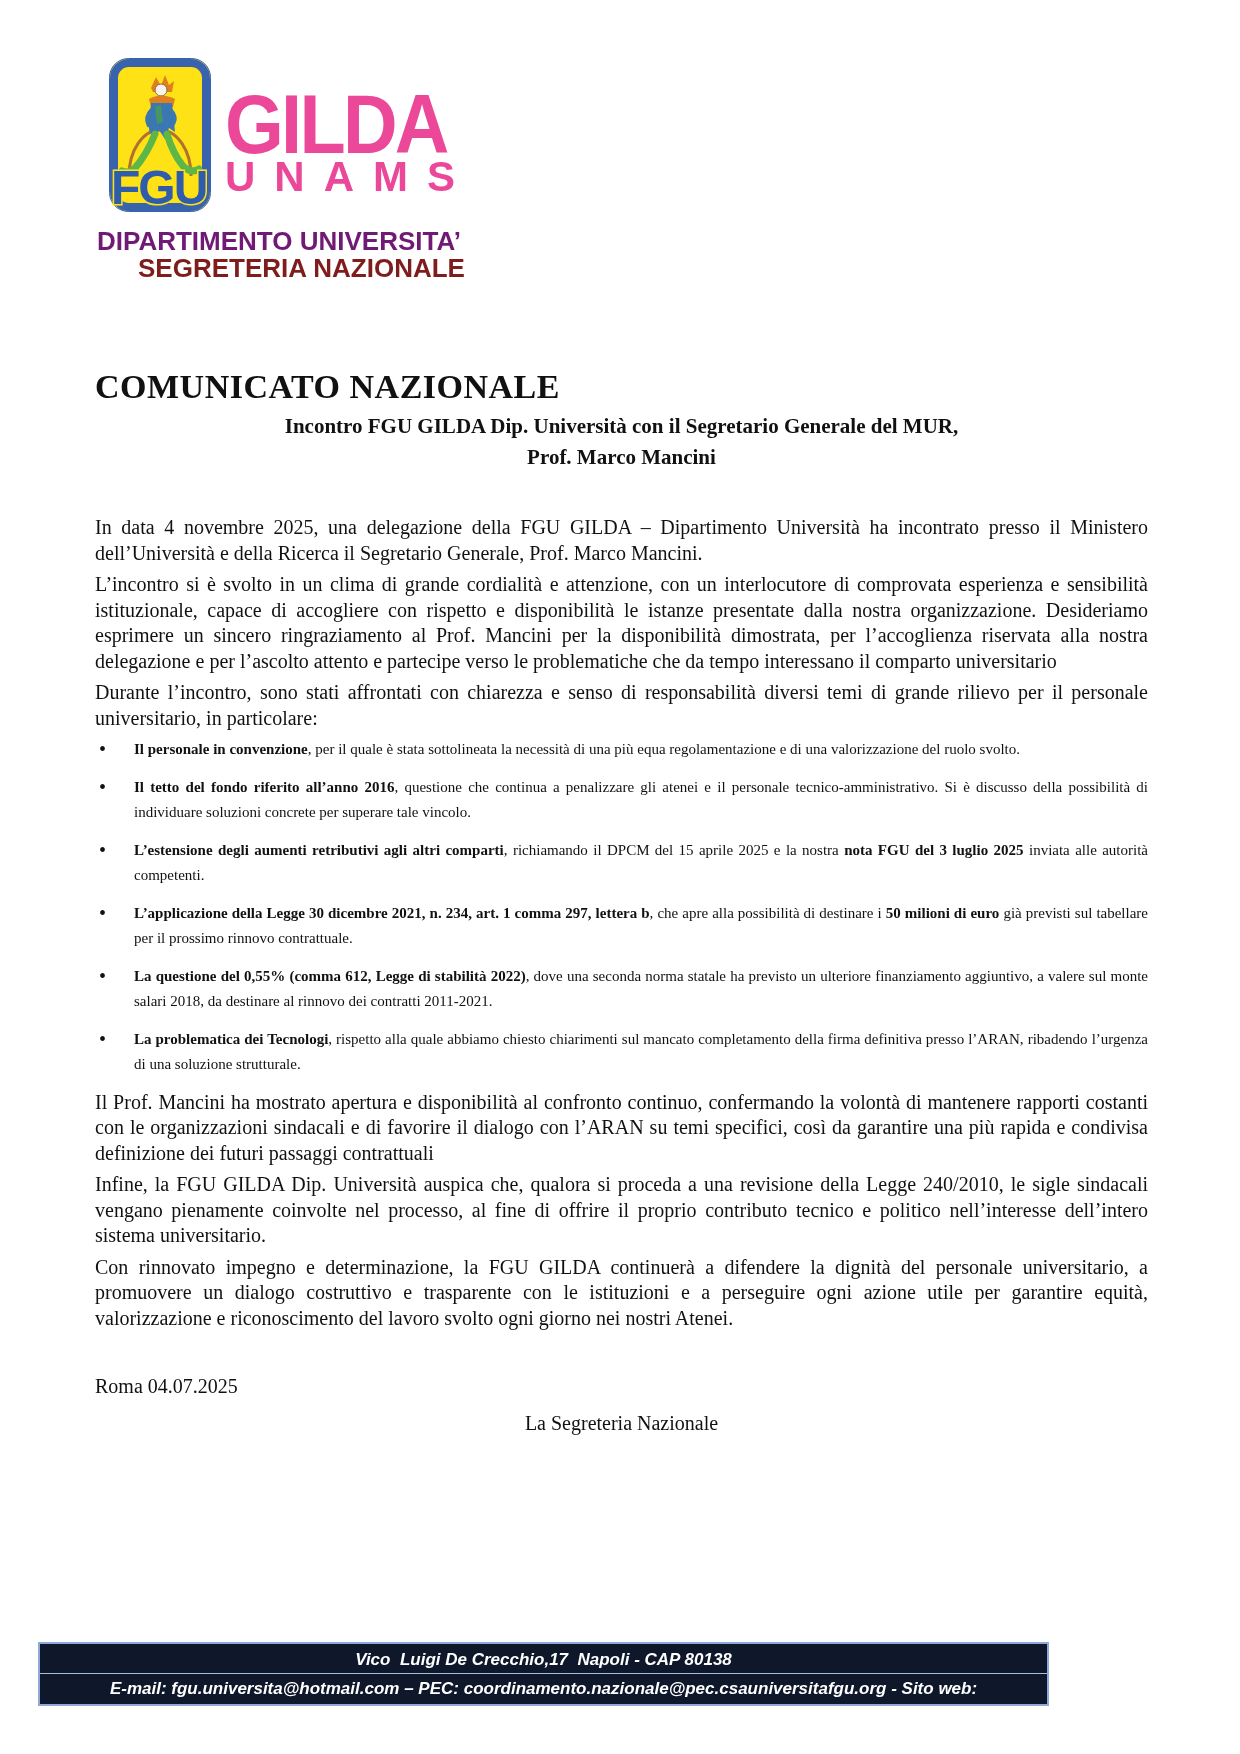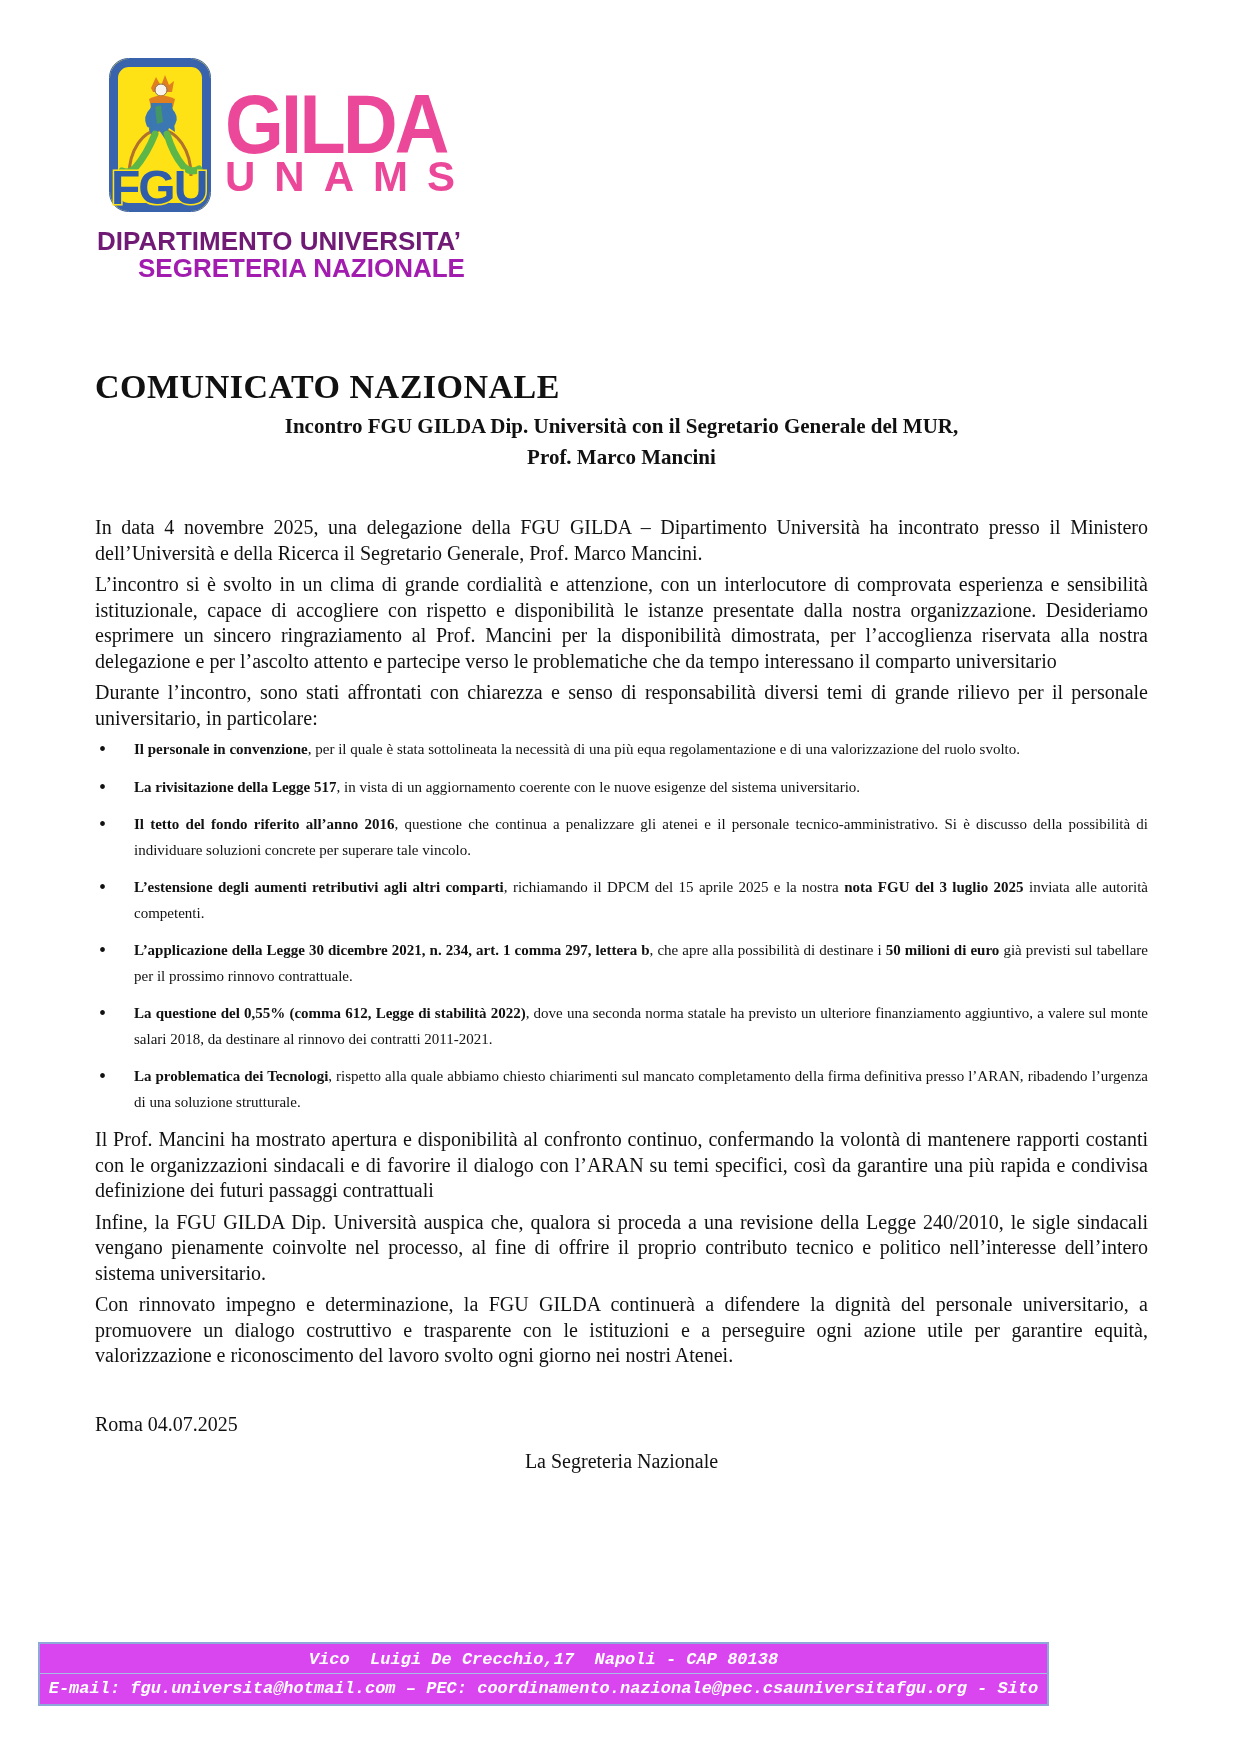--- a/index.html
+++ b/index.html
@@ -15,40 +15,40 @@
   .badge { margin-left:12px; display:block; }
   .wordmark { margin-left:14px; padding-top:34px;
     font-family:"Liberation Sans","DejaVu Sans",sans-serif; color:#ec4899; }
   .gilda { font-size:84px; font-weight:bold; line-height:64px; letter-spacing:-3px;
     transform:scaleX(.9); transform-origin:left top; white-space:nowrap; }
   .unams { margin-top:5px; font-size:42px; font-weight:bold; line-height:31px;
     letter-spacing:19px; white-space:nowrap; }
   .dept1 { margin-top:16px; font-family:"Liberation Sans","DejaVu Sans",sans-serif;
     font-weight:bold; font-size:26px; line-height:27px; color:#701a75; white-space:nowrap; }
   .dept2 { margin-left:41px; font-family:"Liberation Sans","DejaVu Sans",sans-serif;
-    font-weight:bold; font-size:26px; line-height:27px; color:#a21caf; white-space:nowrap; }
+    font-weight:bold; font-size:26px; line-height:27px; color:#7f1d1d; white-space:nowrap; }
 
   
   .content { position:absolute; left:95px; top:367px; width:1053px; }
   h1.title { font-size:34px; font-weight:bold; text-align:left; line-height:40px; letter-spacing:.5px; }
   .subtitle { margin-top:4px; font-size:21px; font-weight:bold; text-align:center; line-height:31px; }
   .paras.first-block { margin-top:42px; }
   .para { font-size:20px; line-height:25.5px; text-align:justify; margin-bottom:6px; }
   ul.topics { list-style:none; margin:4px 0 8px 0; }
   ul.topics li { position:relative; margin-left:39px; margin-bottom:12px;
     font-size:15px; line-height:25.5px; text-align:justify; }
   ul.topics li::before { content:"\2022"; position:absolute; left:-35px; top:0;
     font-size:20px; }
   .dateline { margin-top:42px; font-size:20px; line-height:26px; }
   .signature { margin-top:11px; font-size:20px; line-height:26px; text-align:center; }
 
   
   .footer-bar { position:absolute; left:38px; top:1642px; width:1011px; height:64px;
-    background:#d946ef; border:2px solid #8ea9d9;
-    font-family:Liberation Mono, monospace; color:#ffffff; }
+    background:#0f172a; border:2px solid #8ea9d9;
+    font-family:Liberation Sans, sans-serif; color:#ffffff; }
   .f-line1 { height:30px; line-height:31px; text-align:center; font-style:italic;
     font-weight:bold; font-size:17px; border-bottom:1px solid #a6bce3; white-space:pre-wrap; }
   .f-line2 { height:30px; line-height:30px; text-align:center; font-style:italic;
     font-weight:bold; font-size:17px; white-space:pre-wrap; }
 </style>
 </head>
 <body>
 
 <div class="page">
 
@@ -87,21 +87,20 @@
       <div>Prof. Marco Mancini</div>
     </div>
 
     <div id="paras-before" class="paras first-block">
         <p class="para">In data 4 novembre 2025, una delegazione della FGU GILDA – Dipartimento Università ha incontrato presso il Ministero dell’Università e della Ricerca il Segretario Generale, Prof. Marco Mancini.</p>
         <p class="para">L’incontro si è svolto in un clima di grande cordialità e attenzione, con un interlocutore di comprovata esperienza e sensibilità istituzionale, capace di accogliere con rispetto e disponibilità le istanze presentate dalla nostra organizzazione. Desideriamo esprimere un sincero ringraziamento al Prof. Mancini per la disponibilità dimostrata, per l’accoglienza riservata alla nostra delegazione e per l’ascolto attento e partecipe verso le problematiche che da tempo interessano il comparto universitario</p>
         <p class="para">Durante l’incontro, sono stati affrontati con chiarezza e senso di responsabilità diversi temi di grande rilievo per il personale universitario, in particolare:</p>
       </div>
     <ul id="bullet-list" class="topics">
         <li><b>Il personale in convenzione</b><span>, per il quale è stata sottolineata la necessità di una più equa regolamentazione e di una valorizzazione del ruolo svolto.</span></li>
-        <li><b>La rivisitazione della Legge 517</b><span>, in vista di un aggiornamento coerente con le nuove esigenze del sistema universitario.</span></li>
         <li><b>Il tetto del fondo riferito all’anno 2016</b><span>, questione che continua a penalizzare gli atenei e il personale tecnico-amministrativo. Si è discusso della possibilità di individuare soluzioni concrete per superare tale vincolo.</span></li>
         <li><b>L’estensione degli aumenti retributivi agli altri comparti</b><span>, richiamando il DPCM del 15 aprile 2025 e la nostra </span><b>nota FGU del 3 luglio 2025</b><span> inviata alle autorità competenti.</span></li>
         <li><b>L’applicazione della Legge 30 dicembre 2021, n. 234, art. 1 comma 297, lettera b</b><span>, che apre alla possibilità di destinare i </span><b>50 milioni di euro</b><span> già previsti sul tabellare per il prossimo rinnovo contrattuale.</span></li>
         <li><b>La questione del 0,55% (comma 612, Legge di stabilità 2022)</b><span>, dove una seconda norma statale ha previsto un ulteriore finanziamento aggiuntivo, a valere sul monte salari 2018, da destinare al rinnovo dei contratti 2011-2021.</span></li>
         <li><b>La problematica dei Tecnologi</b><span>, rispetto alla quale abbiamo chiesto chiarimenti sul mancato completamento della firma definitiva presso l’ARAN, ribadendo l’urgenza di una soluzione strutturale.</span></li>
       </ul>
     <div id="paras-after" class="paras">
         <p class="para">Il Prof. Mancini ha mostrato apertura e disponibilità al confronto continuo, confermando la volontà di mantenere rapporti costanti con le organizzazioni sindacali e di favorire il dialogo con l’ARAN su temi specifici, così da garantire una più rapida e condivisa definizione dei futuri passaggi contrattuali</p>
         <p class="para">Infine, la FGU GILDA Dip. Università auspica che, qualora si proceda a una revisione della Legge 240/2010, le sigle sindacali vengano pienamente coinvolte nel processo, al fine di offrire il proprio contributo tecnico e politico nell’interesse dell’intero sistema universitario.</p>
         <p class="para">Con rinnovato impegno e determinazione, la FGU GILDA continuerà a difendere la dignità del personale universitario, a promuovere un dialogo costruttivo e trasparente con le istituzioni e a perseguire ogni azione utile per garantire equità, valorizzazione e riconoscimento del lavoro svolto ogni giorno nei nostri Atenei.</p>

